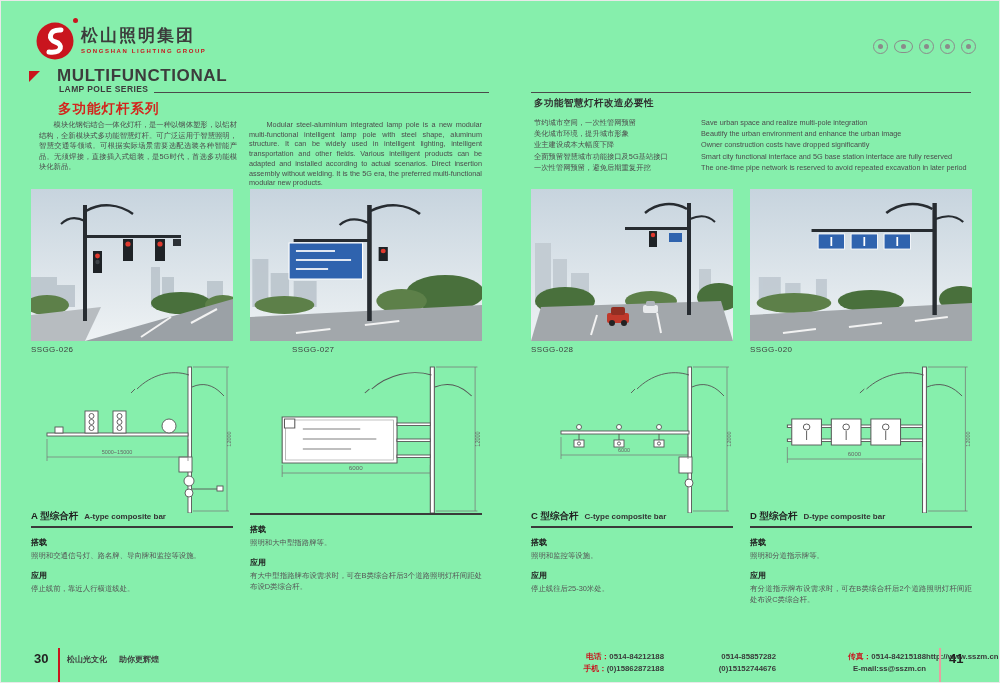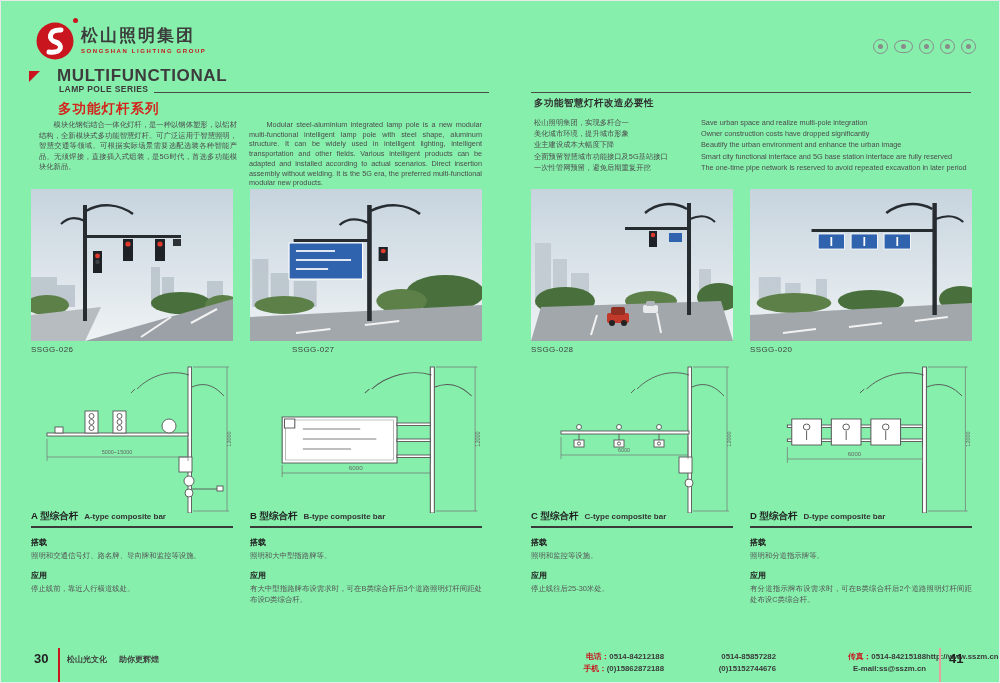--- a/index.html
+++ b/index.html
@@ -100,30 +100,30 @@
   <div class="rule" style="left:530px;width:440px;"></div>
   <div class="h-cn">多功能灯杆系列</div>
 
   <div class="para cn">模块化钢铝结合一体化灯杆，是一种以钢体塑形，以铝材结构，全新模块式多功能智慧灯杆。可广泛运用于智慧照明，智慧交通等领域。可根据实际场景需要选配选装各种智能产品。无须焊接，直接插入式组装，是5G时代，首选多功能模块化新品。</div>
   <div class="para en">Modular steel-aluminium integrated lamp pole is a new modular multi-functional intelligent lamp pole with steel shape, aluminum structure. It can be widely used in intelligent lighting, intelligent transportation and other fields. Various intelligent products can be adapted and installed according to actual scenarios. Direct insertion assembly without welding. It is the 5G era, the preferred multi-functional modular new products.</div>
 
   <div class="nec-title">
     <span class="nec-cn">多功能智慧灯杆改造必要性</span>
   </div>
   <div class="nec-list cn">
-    <div>松山照明集团，实现多杆合一</div>
+    <div>节约城市空间，一次性管网预留</div>
     <div>美化城市环境，提升城市形象</div>
     <div>业主建设成本大幅度下降</div>
     <div>全面预留智慧城市功能接口及5G基站接口</div>
     <div>一次性管网预留，避免后期重复开挖</div>
   </div>
   <div class="nec-list en">
     <div>Save urban space and realize multi-pole integration</div>
+    <div>Beautify the urban environment and enhance the urban image</div>
     <div>Owner construction costs have dropped significantly</div>
-    <div>Beautify the urban environment and enhance the urban image</div>
     <div>Smart city functional interface and 5G base station interface are fully reserved</div>
     <div>The one-time pipe network is reserved to avoid repeated excavation in later period</div>
   </div>
 
   <div class="photo" style="left:30px;width:202px;">
     <svg viewBox="0 0 202 152" preserveAspectRatio="none">
       <defs>
         <linearGradient id="sky1" x1="0" y1="0" x2="0" y2="1">
           <stop offset="0" stop-color="#c7d4de"></stop>
             <stop offset="1" stop-color="#eef2f4"></stop>
@@ -431,24 +431,20 @@
       <span class="pt-en">A-type composite bar</span>
     </div>
     <div class="pole-rule"></div>
     <div class="pole-label">搭载</div>
     <div class="pole-text">照明和交通信号灯、路名牌、导向牌和监控等设施。</div>
     <div class="pole-label">应用</div>
     <div class="pole-text">停止线前，靠近人行横道线处。</div>
   </div>
 
   <div class="pole-col" style="left:249px;width:232px;">
-    <div class="pole-title">
-      <span class="pt-cn">B 型综合杆</span>
-      <span class="pt-en">B-type composite bar</span>
-    </div>
     <div class="pole-rule"></div>
     <div class="pole-label">搭载</div>
     <div class="pole-text">照明和大中型指路牌等。</div>
     <div class="pole-label">应用</div>
     <div class="pole-text">有大中型指路牌布设需求时，可在B类综合杆后3个道路照明灯杆间距处布设D类综合杆。</div>
   </div>
 
   <div class="pole-col" style="left:530px;width:202px;">
     <div class="pole-title">
       <span class="pt-cn">C 型综合杆</span>

